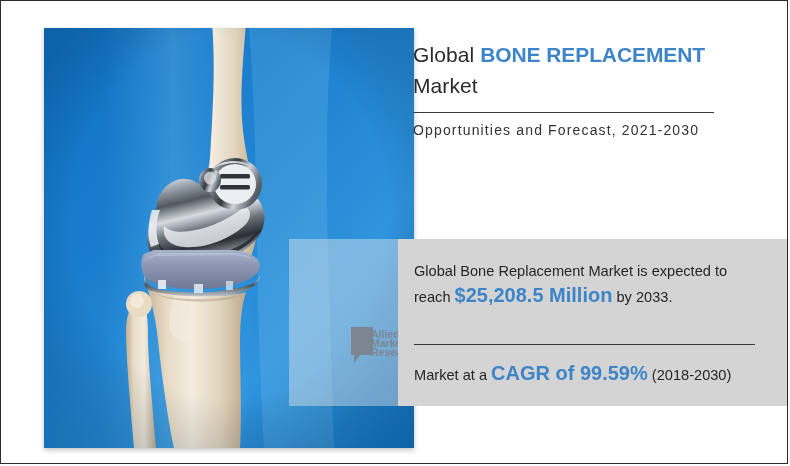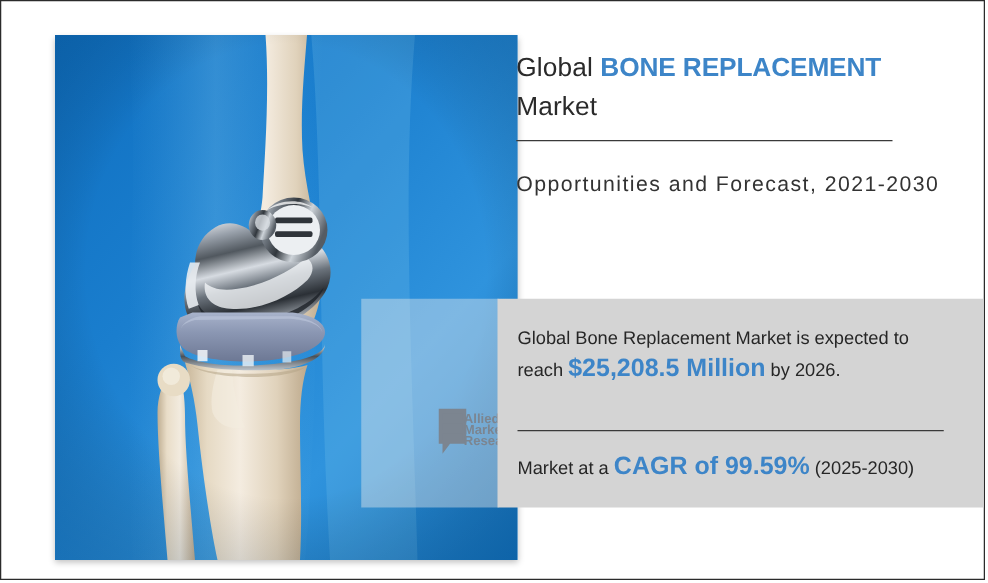--- a/index.html
+++ b/index.html
@@ -74,25 +74,24 @@
   #title-rule {
     position: absolute;
     left: 412px;
     top: 111px;
     width: 301px;
   }
   #subtitle {
     position: absolute;
     left: 412px;
     top: 121px;
-    font-size: 17px;
+    font-size: 14px;
     color: #333333;
     letter-spacing: 1.15px;
     white-space: nowrap;
-    margin-top: 16px;
   }
 
   
   #panel-translucent {
     position: absolute;
     left: 288px;
     top: 238px;
     width: 110px;
     height: 167px;
     background: rgba(236,236,236,0.42);
@@ -292,19 +291,19 @@
     <div class="title-line">Market</div>
   </div>
 
   <div id="title-rule" class="rule"></div>
 
   <div id="subtitle">Opportunities and Forecast, 2021-2030</div>
 
   <div id="panel-translucent"></div>
   <div id="panel-solid"></div>
 
-  <div id="stat-1"><span>Global Bone Replacement Market is expected to reach </span><span class="stat-strong">$25,208.5 Million</span><span> by 2026.</span></div>
+  <div id="stat-1"><span>Global Bone Replacement Market is expected to reach </span><span class="stat-strong">$25,208.5 Million</span><span> by 2033.</span></div>
 
   <div id="panel-rule" class="rule"></div>
 
-  <div id="stat-2"><span>Market at a </span><span class="stat-strong">CAGR of 99.59%</span><span> (2025-2030)</span></div>
+  <div id="stat-2"><span>Market at a </span><span class="stat-strong">CAGR of 99.59%</span><span> (2018-2030)</span></div>
 
 </div>
 
 </body></html>

